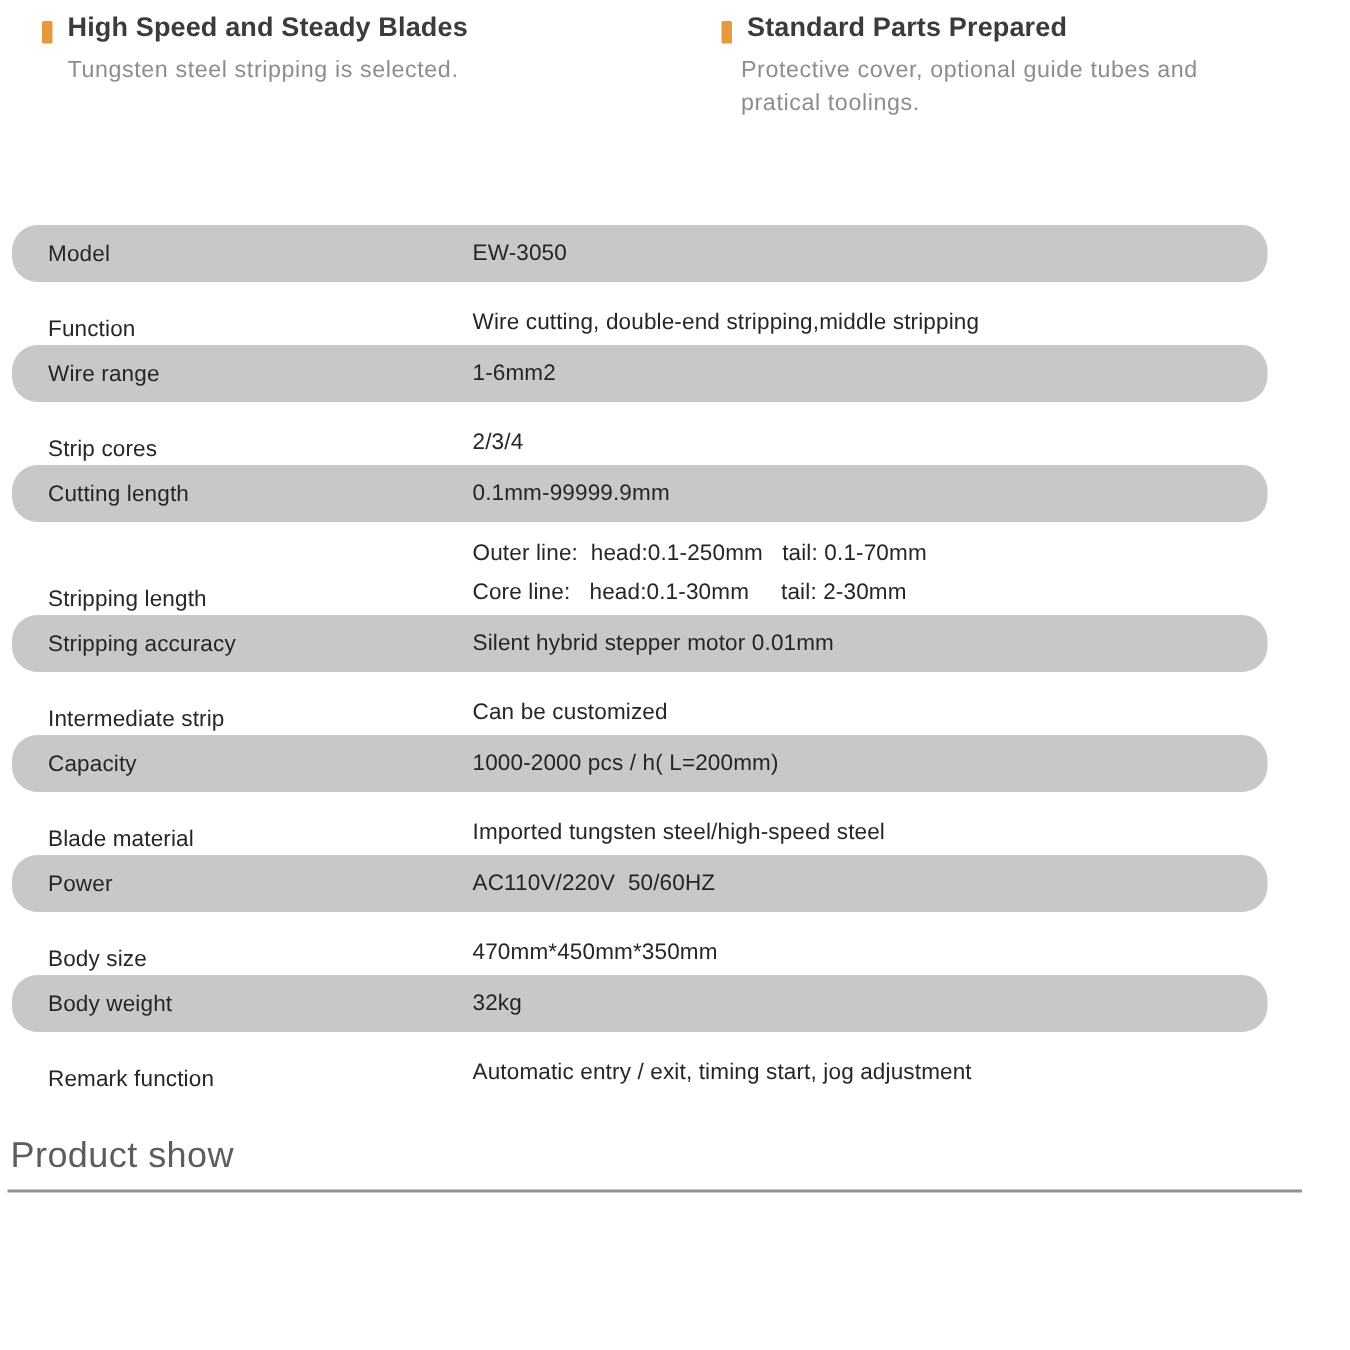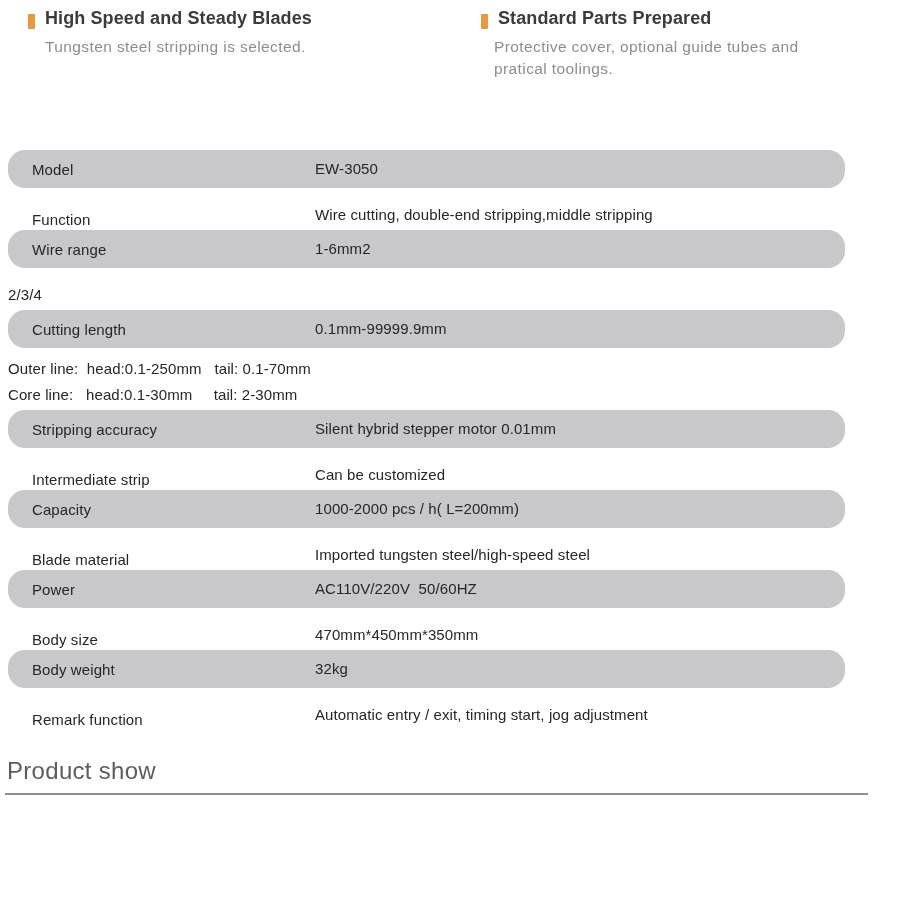--- a/index.html
+++ b/index.html
@@ -132,27 +132,29 @@
       </div>
       <div class="spec-row plain">
         <div class="cell label">Function</div>
         <div class="cell value">Wire cutting, double-end stripping,middle stripping</div>
       </div>
       <div class="spec-row gray">
         <div class="cell label">Wire range</div>
         <div class="cell value">1-6mm2</div>
       </div>
       <div class="spec-row plain">
+        <div class="cell label">Strip cores</div>
         <div class="cell value">2/3/4</div>
       </div>
       <div class="spec-row gray">
         <div class="cell label">Cutting length</div>
         <div class="cell value">0.1mm-99999.9mm</div>
       </div>
       <div class="spec-row plain tall">
+        <div class="cell label">Stripping length</div>
         <div class="cell value">Outer line:  head:0.1-250mm   tail: 0.1-70mm
 Core line:   head:0.1-30mm     tail: 2-30mm</div>
       </div>
       <div class="spec-row gray">
         <div class="cell label">Stripping accuracy</div>
         <div class="cell value">Silent hybrid stepper motor 0.01mm</div>
       </div>
       <div class="spec-row plain">
         <div class="cell label">Intermediate strip</div>
         <div class="cell value">Can be customized</div>

